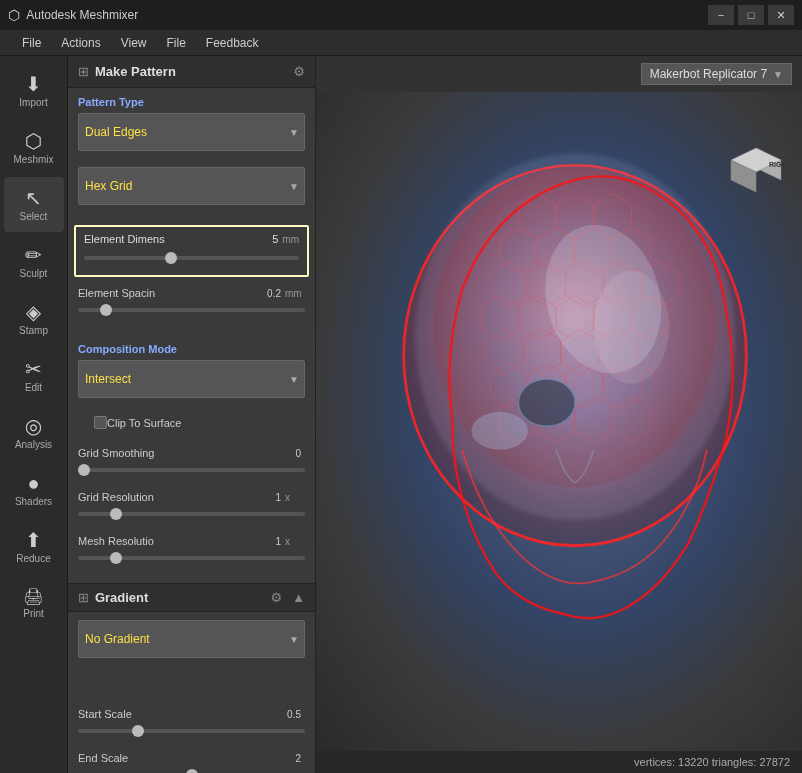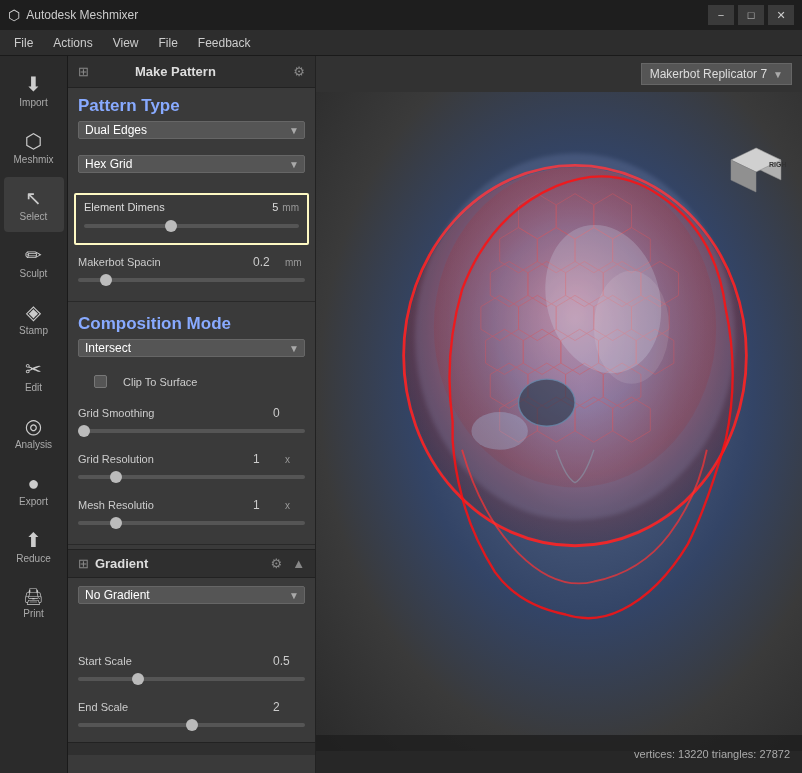--- a/index.html
+++ b/index.html
@@ -13,21 +13,21 @@
     }
     #titlebar .win-controls { display: flex; gap: 4px; }
     #titlebar .win-btn {
       width: 26px; height: 20px; background: #3a3a3a; border: none;
       color: #ccc; font-size: 11px; cursor: pointer; display: flex; align-items: center; justify-content: center;
     }
 
     
     #menubar {
       width: 100%; height: 26px; background: #2d2d2d;
-      display: flex; align-items: center; padding: 0 4px;
+      display: flex; align-items: center; padding: 0 12px;
       border-bottom: 1px solid #1a1a1a;
     }
     .menu-item {
       padding: 2px 10px; color: #ccc; font-size: 12px;
       cursor: pointer; border-radius: 2px;
     }
 
     
     #main {
       display: flex; width: 802px; height: calc(773px - 56px);
@@ -56,31 +56,31 @@
     }
     #panel::-webkit-scrollbar { width: 6px; }
     #panel::-webkit-scrollbar-track { background: #2b2b2b; }
     #panel::-webkit-scrollbar-thumb { background: #555; }
 
     .panel-header {
       display: flex; align-items: center; padding: 8px 10px;
       background: #2f2f2f; border-bottom: 1px solid #222;
       gap: 6px;
     }
-    .panel-header .panel-title { font-size: 13px; color: #ddd; font-weight: 600; flex: 1; margin-left: 40px; }
+    .panel-header .panel-title { font-size: 13px; color: #ddd; font-weight: 600; flex: 1; }
     .gear-icon { color: #888; font-size: 13px; cursor: pointer; }
 
     .panel-section { padding: 8px 10px; }
-    .section-label { font-size: 17px; color: #88aaff; margin-bottom: 5px; font-weight: 600; }
+    .section-label { font-size: 11px; color: #88aaff; margin-bottom: 5px; font-weight: 600; }
 
     
     .dropdown-wrap { position: relative; margin-bottom: 8px; }
     .dropdown-select {
-      width: 100%; height: 18px; background: #555; border: 1px solid #666;
-      color: #ffffff; font-size: 12px; padding: 0 6px;
+      width: 100%; height: 38px; background: #555; border: 1px solid #666;
+      color: #fde047; font-size: 12px; padding: 0 6px;
       appearance: none; -webkit-appearance: none;
       cursor: pointer; border-radius: 2px;
     }
     .dropdown-arrow {
       position: absolute; right: 6px; top: 50%; transform: translateY(-50%);
       color: #aaa; font-size: 10px; pointer-events: none;
     }
 
     
     .highlighted-section {
@@ -91,35 +91,35 @@
       display: flex; align-items: center; margin-bottom: 4px;
     }
     .param-label { flex: 1; font-size: 11px; color: #ddd; }
     .param-value { font-size: 11px; color: #ddd; margin-right: 4px; }
     .param-unit { font-size: 10px; color: #999; }
 
     
     .param-section { padding: 4px 10px 6px 10px; }
     .param-row-inline { display: flex; align-items: center; margin-bottom: 2px; }
     .param-name { flex: 1; font-size: 11px; color: #ccc; }
-    .param-num { font-size: 12px; color: #ccc; min-width: 28px; margin-right: 4px; }
+    .param-num { font-size: 10px; color: #ccc; min-width: 28px; text-align: right; margin-right: 4px; }
     .param-unit2 { font-size: 10px; color: #999; min-width: 20px; }
 
     .slider-container { margin: 2px 0 6px 0; }
     input[type=range] {
       width: 100%; height: 4px; background: #555;
       -webkit-appearance: none; border-radius: 2px; cursor: pointer;
     }
     input[type=range]::-webkit-slider-thumb {
       -webkit-appearance: none; width: 12px; height: 12px;
       background: #bbb; border-radius: 50%;
     }
 
     
-    .checkbox-row { display: flex; align-items: center; gap: 16px; margin-bottom: 6px; padding: 2px 16px; }
+    .checkbox-row { display: flex; align-items: center; gap: 0; margin-bottom: 6px; padding: 2px 16px; }
     .checkbox-box {
       width: 13px; height: 13px; background: #555; border: 1px solid #777;
       border-radius: 2px; cursor: pointer; flex-shrink: 0;
     }
     .checkbox-label { font-size: 11px; color: #ccc; }
 
     
     .divider { height: 1px; background: #292929; margin: 4px 0; }
 
     
@@ -148,21 +148,21 @@
     .printer-arrow { font-size: 10px; color: #aaa; }
 
     
     .orient-cube {
       position: absolute; top: 46px; right: 16px; width: 60px; height: 60px;
       z-index: 10;
     }
 
     
     .viewport-statusbar {
-      position: absolute; bottom: 0; left: 0; right: 0; height: 38px;
+      position: absolute; bottom: 0; left: 0; right: 0; height: 22px;
       background: rgba(30,30,30,0.8); display: flex; align-items: center;
       justify-content: flex-end; padding: 0 12px; z-index: 10;
     }
     .status-text { font-size: 11px; color: #aaa; }
 
     
     .skull-canvas {
       position: absolute; top: 36px; left: 0; right: 0; bottom: 22px;
       background: radial-gradient(ellipse at 55% 45%, #6688bb 0%, #445577 25%, #334466 45%, #3a3a3a 70%, #2a2a2a 100%);
       overflow: hidden;
@@ -225,21 +225,21 @@
     <div class="tool-btn">
       <span class="tool-icon">✂</span>
       <span class="tool-label">Edit</span>
     </div>
     <div class="tool-btn">
       <span class="tool-icon">◎</span>
       <span class="tool-label">Analysis</span>
     </div>
     <div class="tool-btn">
       <span class="tool-icon">●</span>
-      <span class="tool-label">Export</span>
+      <span class="tool-label">Shaders</span>
     </div>
     <div class="tool-btn">
       <span class="tool-icon">⬆</span>
       <span class="tool-label">Reduce</span>
     </div>
     <div class="tool-btn">
       <span class="tool-icon" style="font-size:16px;">🖨</span>
       <span class="tool-label">Print</span>
     </div>
   </div>
@@ -277,21 +277,21 @@
         <span class="param-value">5</span>
         <span class="param-unit">mm</span>
       </div>
       <div class="slider-container">
         <input type="range" min="0" max="100" value="40" style="width: 100%;">
       </div>
     </div>
 
     <div class="param-section">
       <div class="param-row-inline">
-        <span class="param-name">Makerbot Spacin</span>
+        <span class="param-name">Element Spacin</span>
         <span class="param-num">0.2</span>
         <span class="param-unit2">mm</span>
       </div>
       <div class="slider-container">
         <input type="range" min="0" max="100" value="10" style="width: 100%;">
       </div>
     </div>
 
     <div class="divider"></div>
 

